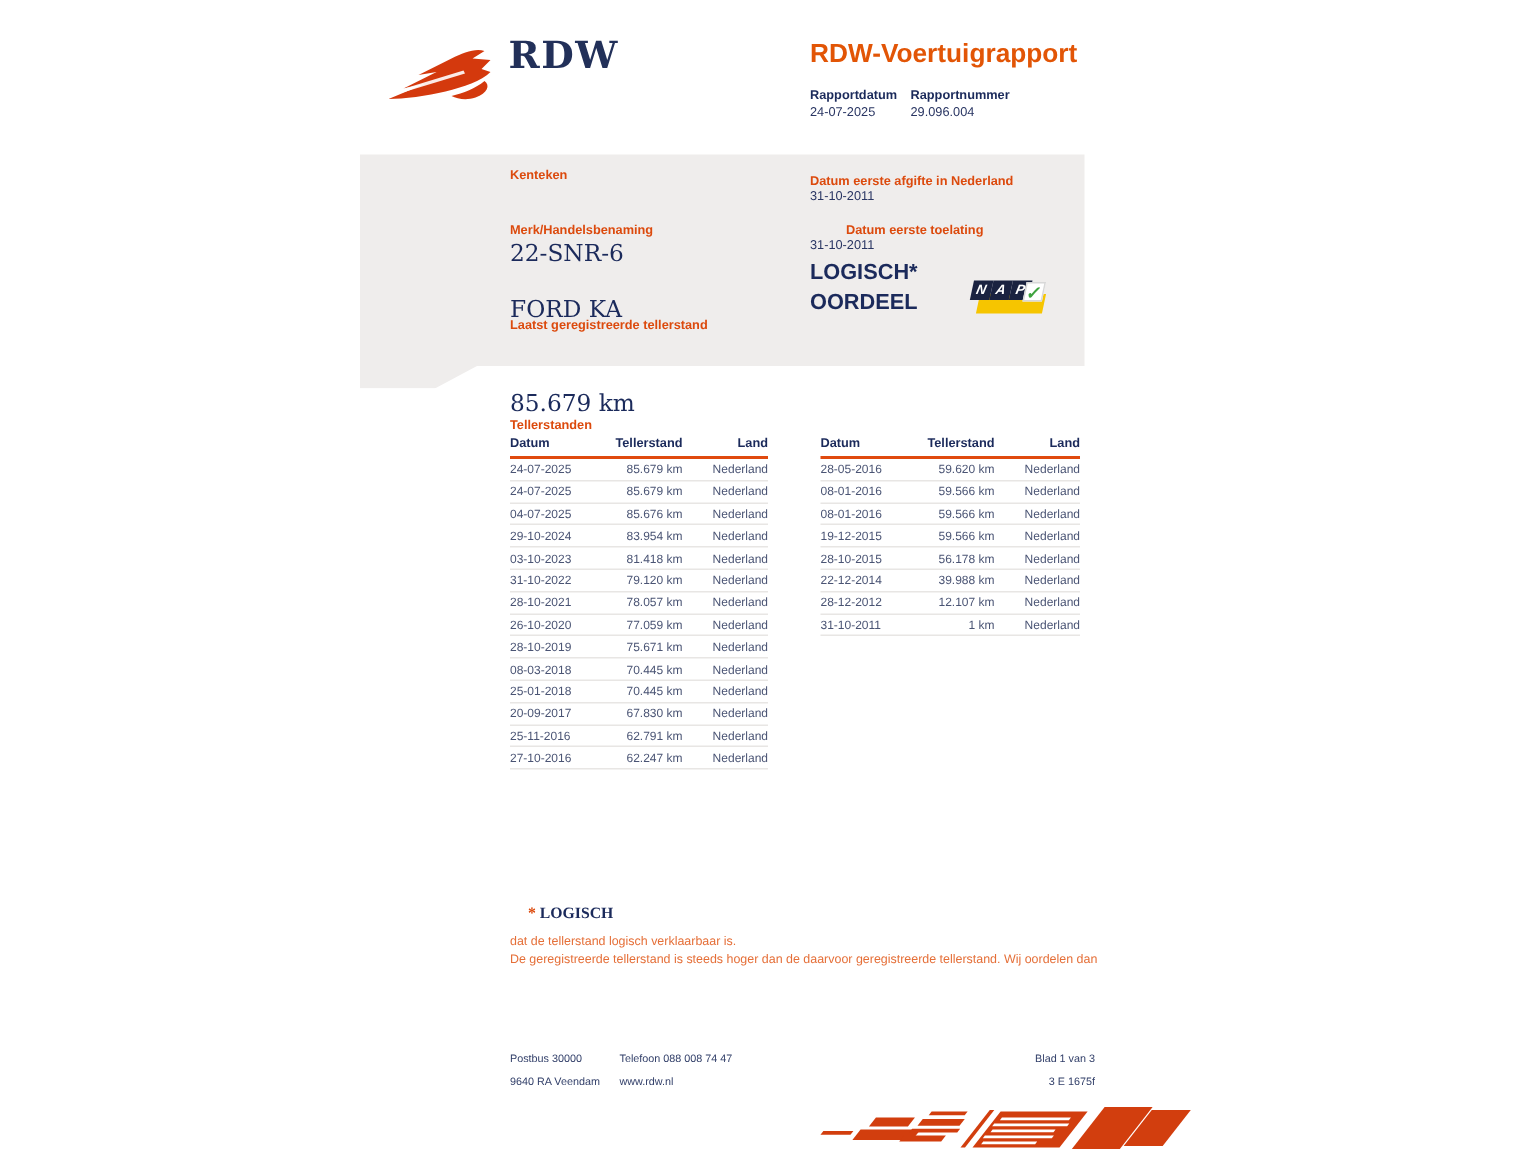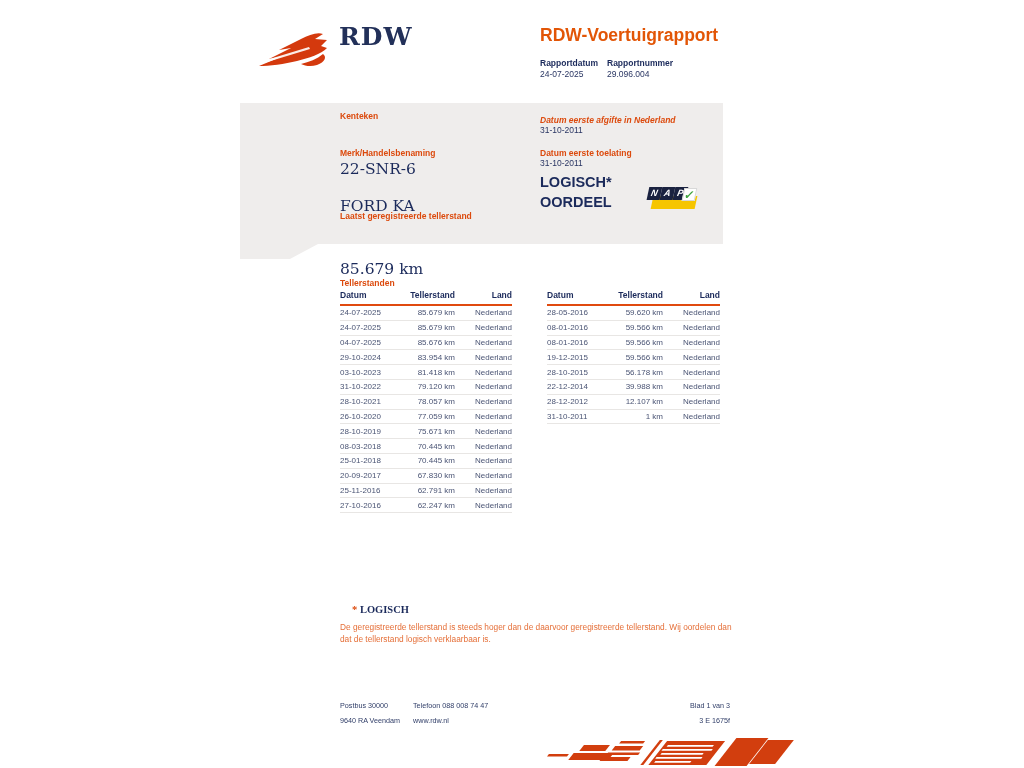--- a/index.html
+++ b/index.html
@@ -69,24 +69,24 @@
 
 <div class="abs lbl-o" style="left:340px; top:111px;">Kenteken</div>
 <div class="abs big-serif" style="left:340px; top:120px;">22-SNR-6</div>
 
 <div class="abs lbl-o" style="left:340px; top:148px;">Merk/Handelsbenaming</div>
 <div class="abs big-serif" style="left:340px; top:157px;">FORD KA</div>
 
 <div class="abs lbl-o" style="left:340px; top:211px;">Laatst geregistreerde tellerstand</div>
 <div class="abs big-serif" style="left:340px; top:220px;">85.679 km</div>
 
-<div class="abs lbl-o" style="left:540px; top:115px;font-style:italic;">Datum eerste afgifte in Nederland</div>
+<div class="abs lbl-o" style="left:540px; top:115px;">Datum eerste afgifte in Nederland</div>
 <div class="abs val-n" style="left:540px; top:125px;">31-10-2011</div>
 
-<div class="abs lbl-o" style="left:540px; top:148px;">Datum eerste toelating</div>
+<div class="abs lbl-o" style="left:564px; top:148px;">Datum eerste toelating</div>
 <div class="abs val-n" style="left:540px; top:158px;">31-10-2011</div>
 
 <div class="abs verdict" style="left:540px; top:173px;">
   <span style="display:block">LOGISCH*</span>
   <span style="display:block">OORDEEL</span>
 </div>
 
 <div class="abs nap">
   <div class="abs nap-yellow"></div>
   <div class="abs nap-sq" style="left:0px;">N</div>
@@ -221,22 +221,22 @@
       <div class="c2">1 km</div>
       <div class="c3">Nederland</div>
     </div>
 </div>
 
 <div class="abs expl-head" style="left:352px; top:604px;font-family:Liberation Serif, serif;">
   <span class="expl-star">*</span>
   <span>LOGISCH</span>
 </div>
 <div class="abs expl-body" style="left:340px; top:621px;">
+  <span>dat de tellerstand logisch verklaarbaar is.</span>
   <span>De geregistreerde tellerstand is steeds hoger dan de daarvoor geregistreerde tellerstand. Wij oordelen dan</span>
-  <span>dat de tellerstand logisch verklaarbaar is.</span>
 </div>
 
 <div class="abs foot" style="left:340px; top:699px;">
   <span style="display:block">Postbus 30000</span>
   <span style="display:block">9640 RA Veendam</span>
 </div>
 <div class="abs foot" style="left:413px; top:699px;">
   <span style="display:block">Telefoon 088 008 74 47</span>
   <span style="display:block">www.rdw.nl</span>
 </div>

